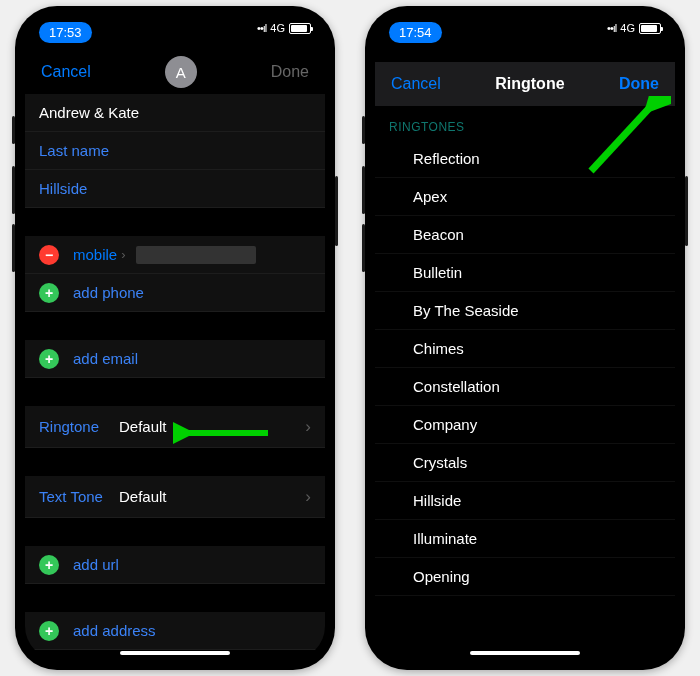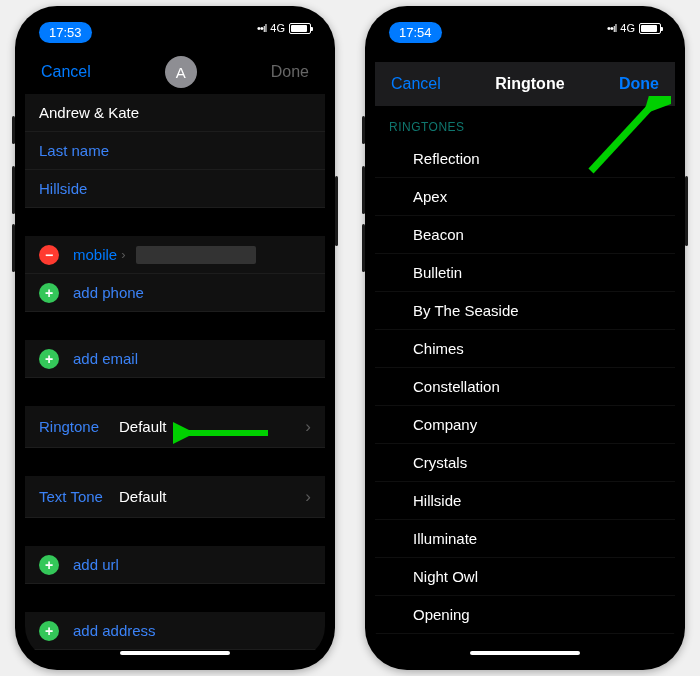--- a/index.html
+++ b/index.html
@@ -169,21 +169,20 @@
             <div class="list-row">Apex</div>
             <div class="list-row">Beacon</div>
             <div class="list-row">Bulletin</div>
             <div class="list-row">By The Seaside</div>
             <div class="list-row">Chimes</div>
             <div class="list-row">Constellation</div>
             <div class="list-row">Company</div>
             <div class="list-row">Crystals</div>
             <div class="list-row">Hillside</div>
             <div class="list-row">Illuminate</div>
-            <div class="list-row">Night Owl</div>
             <div class="list-row">Opening</div>
           </div>
       </div>
       <div class="home-ind"></div>
     </div>
 
     <div class="arrow" style="left:216px; top:90px;">
       <svg width="90" height="80">
           <defs>
             <marker id="ah2" markerWidth="10" markerHeight="10" refX="2" refY="5" orient="auto">

